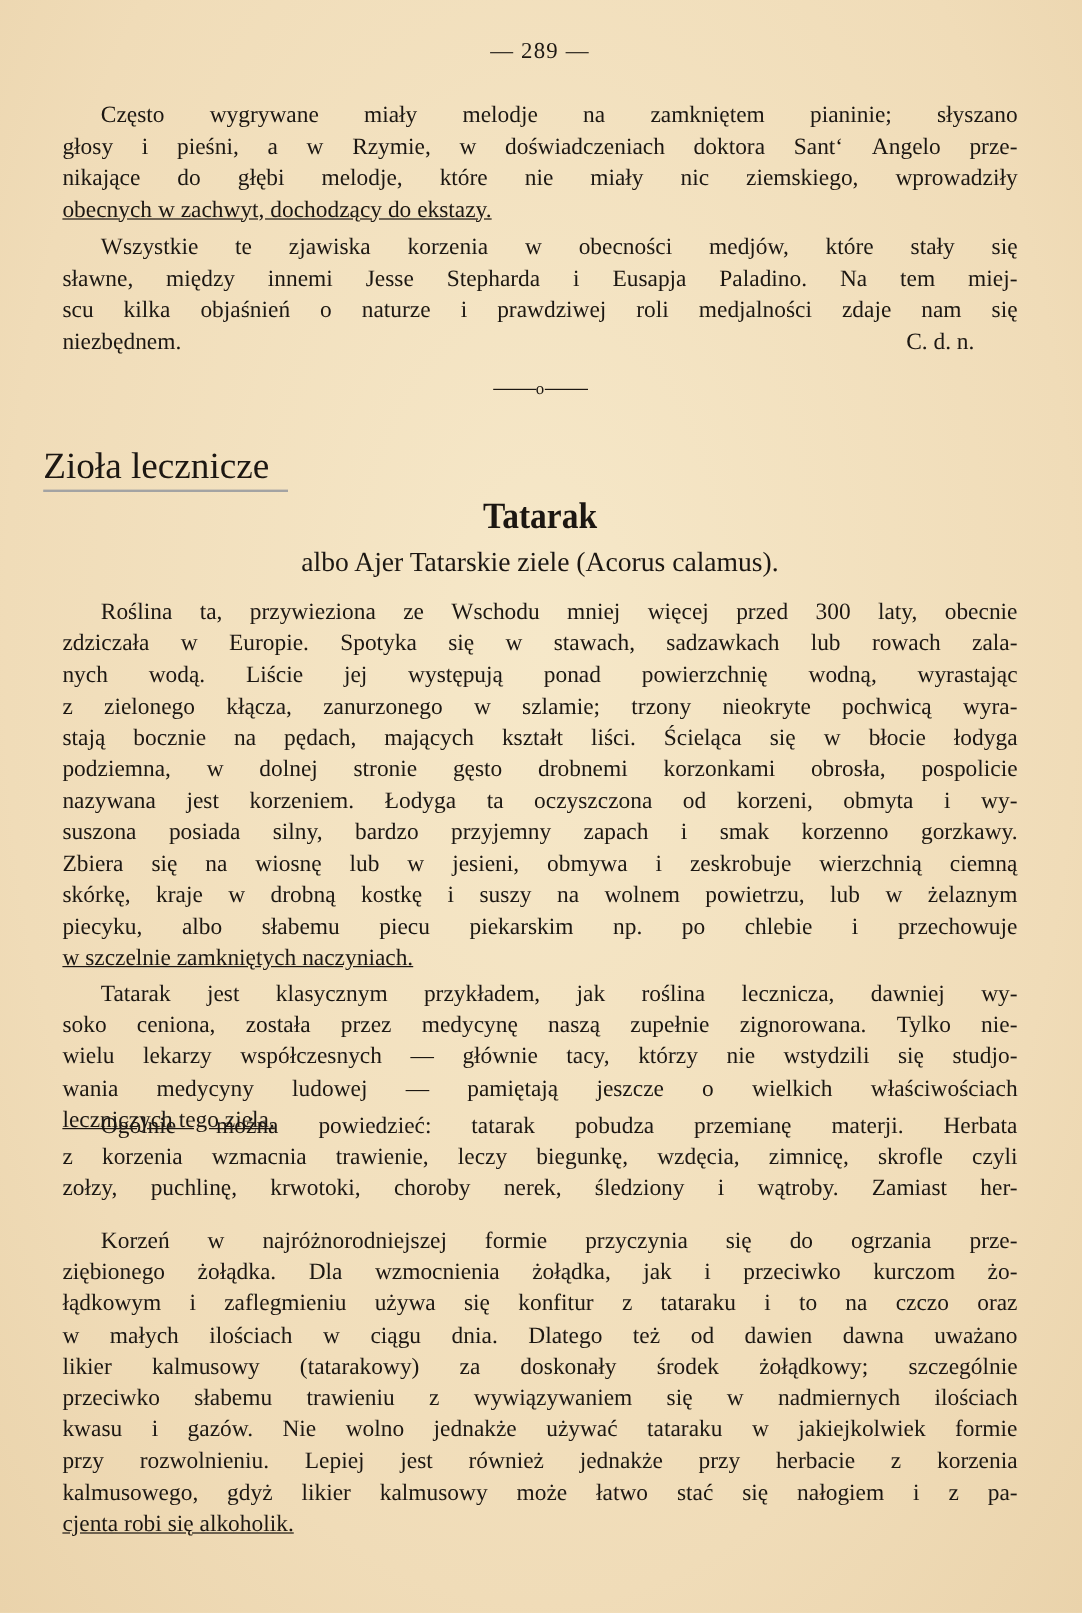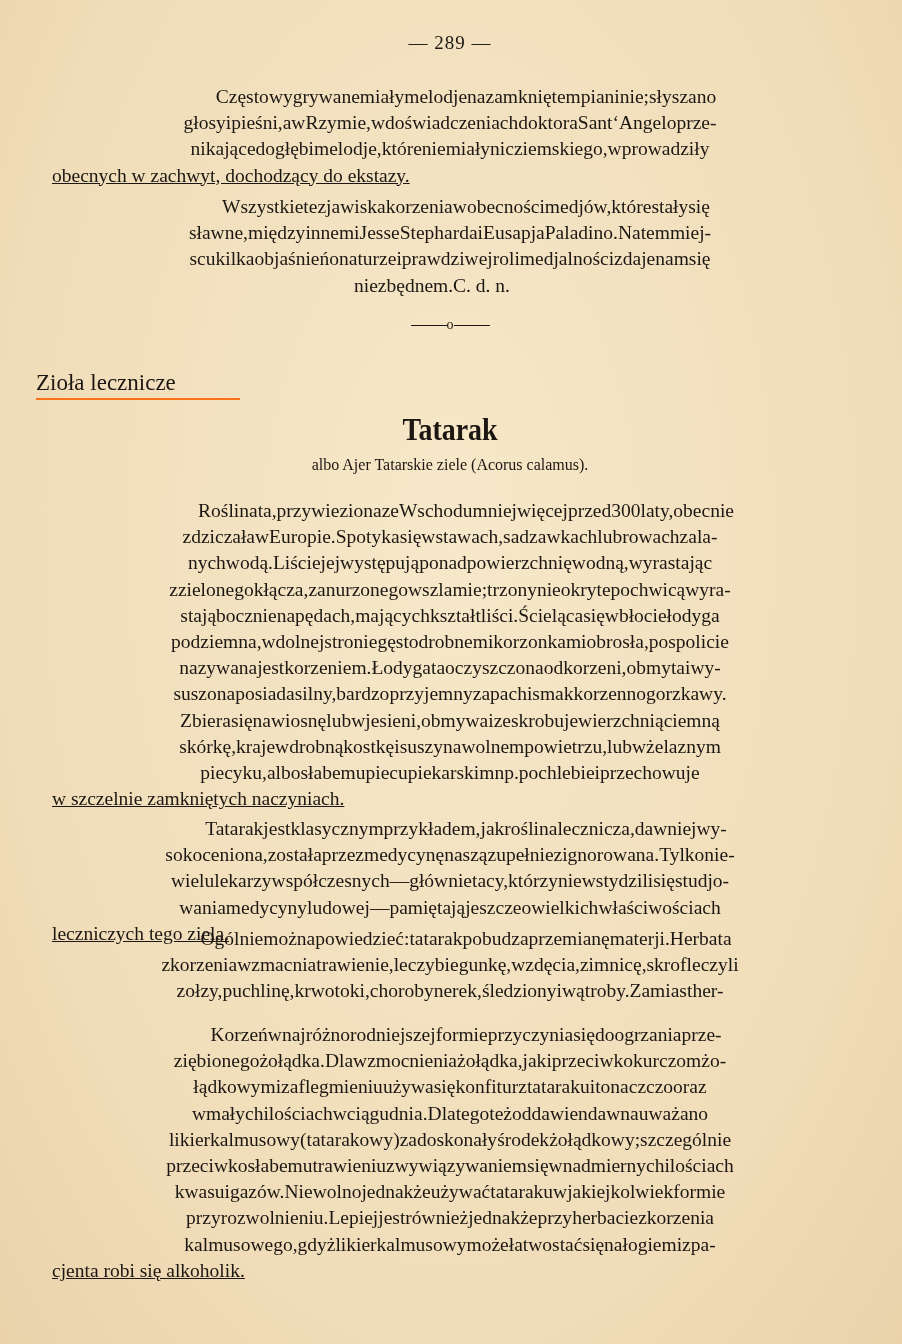--- a/index.html
+++ b/index.html
@@ -23,61 +23,61 @@
     position: absolute;
     top: 32px;
     left: 0;
     width: 796px;
     text-align: center;
     font-size: 19px;
     letter-spacing: 1px;
   }
   .block { position: absolute; left: 0; width: 796px; }
   .line-wrap { font-size: 19.5px; line-height: 26.2px; }
-  .line-wrap .ln { display: flex; justify-content: center; white-space: nowrap; }
+  .line-wrap .ln { display: flex; justify-content: space-between; white-space: nowrap; }
   .line-wrap .ln.last { justify-content: flex-start; text-decoration: underline; }
   .line-wrap .ln.indent { padding-left: 32px; }
   .cdn-row { display: flex; justify-content: space-between; }
   .cdn { padding-right: 36px; }
   .separator {
     position: absolute;
     top: 317px;
     left: 0;
     width: 796px;
     text-align: center;
     font-size: 14px;
     letter-spacing: 0;
   }
   .separator .dash { display: inline-block; width: 36px; border-top: 1.5px solid #1c1712; vertical-align: middle; }
   .section-heading {
     position: absolute;
     top: 370px;
     left: -16px;
-    font-size: 23px;
+    font-size: 31px;
     padding-bottom: 2px;
-    border-bottom: 2px solid #f97316;
+    border-bottom: 2px solid #a3a3a3;
     width: 204px;
   }
   .article-title {
     position: absolute;
     top: 412px;
     left: 0;
     width: 796px;
     text-align: center;
     font-size: 31px;
     font-weight: bold;
     transform: scaleX(0.9);
   }
   .article-subtitle {
     position: absolute;
     top: 456px;
     left: 0;
     width: 796px;
     text-align: center;
-    font-size: 16px;
+    font-size: 23px;
   }
 </style>
 </head>
 <body>
 
 <div class="page">
 
   <div class="page-number">— 289 —</div>
 
   <div class="block line-wrap" style="top:84px;">

